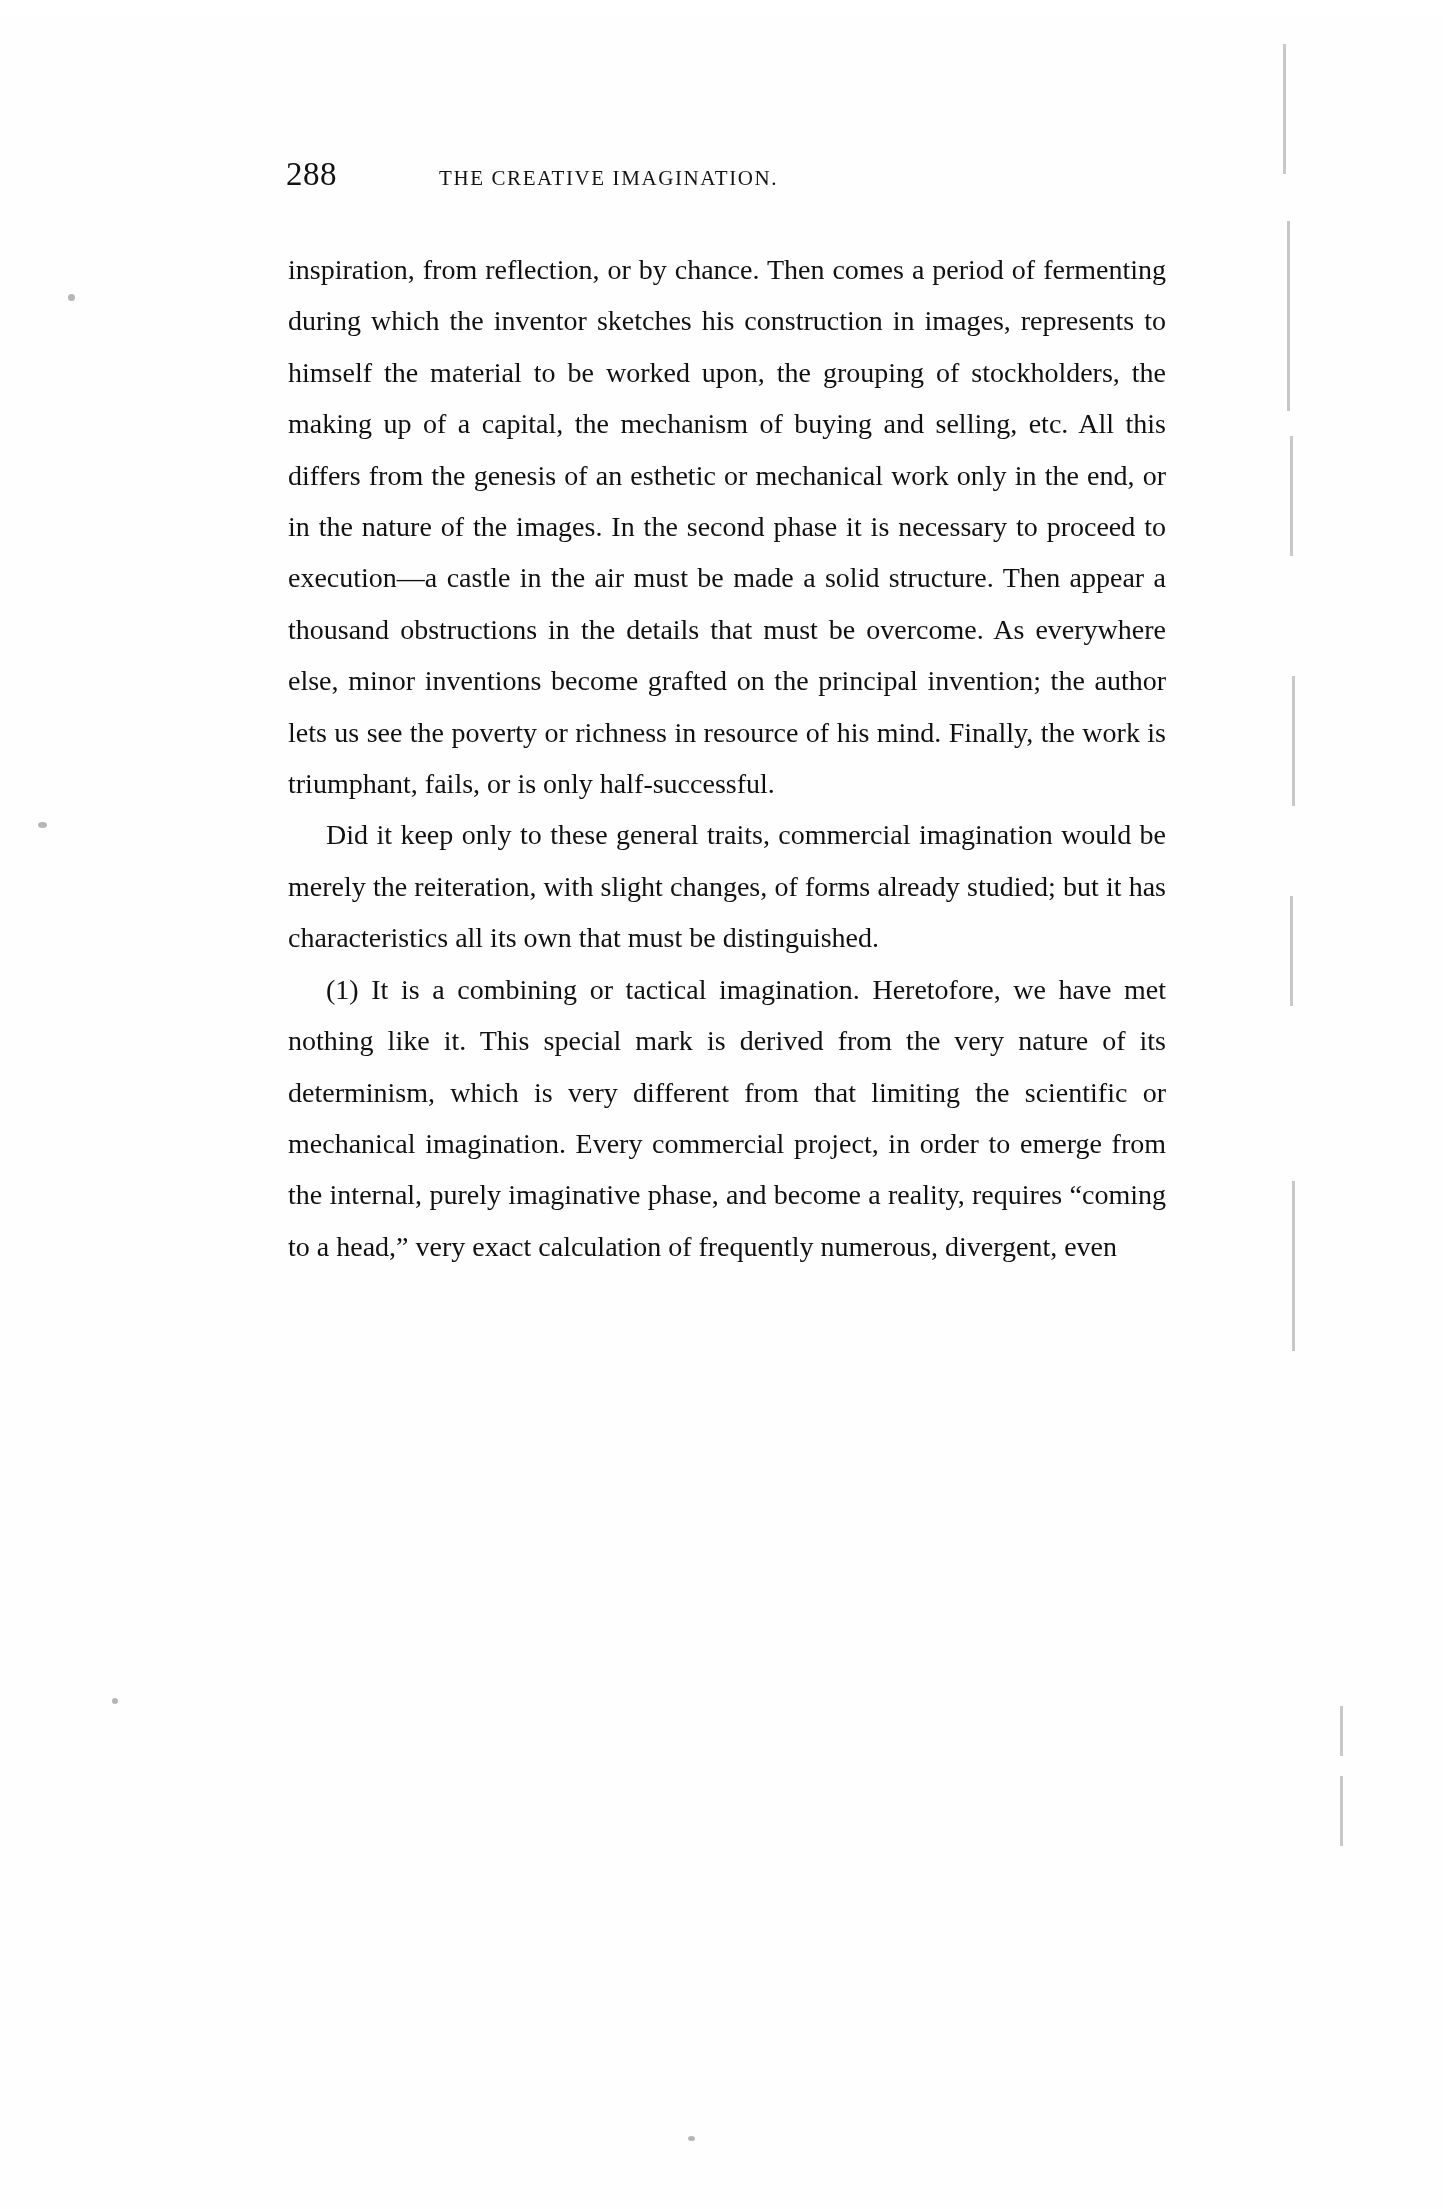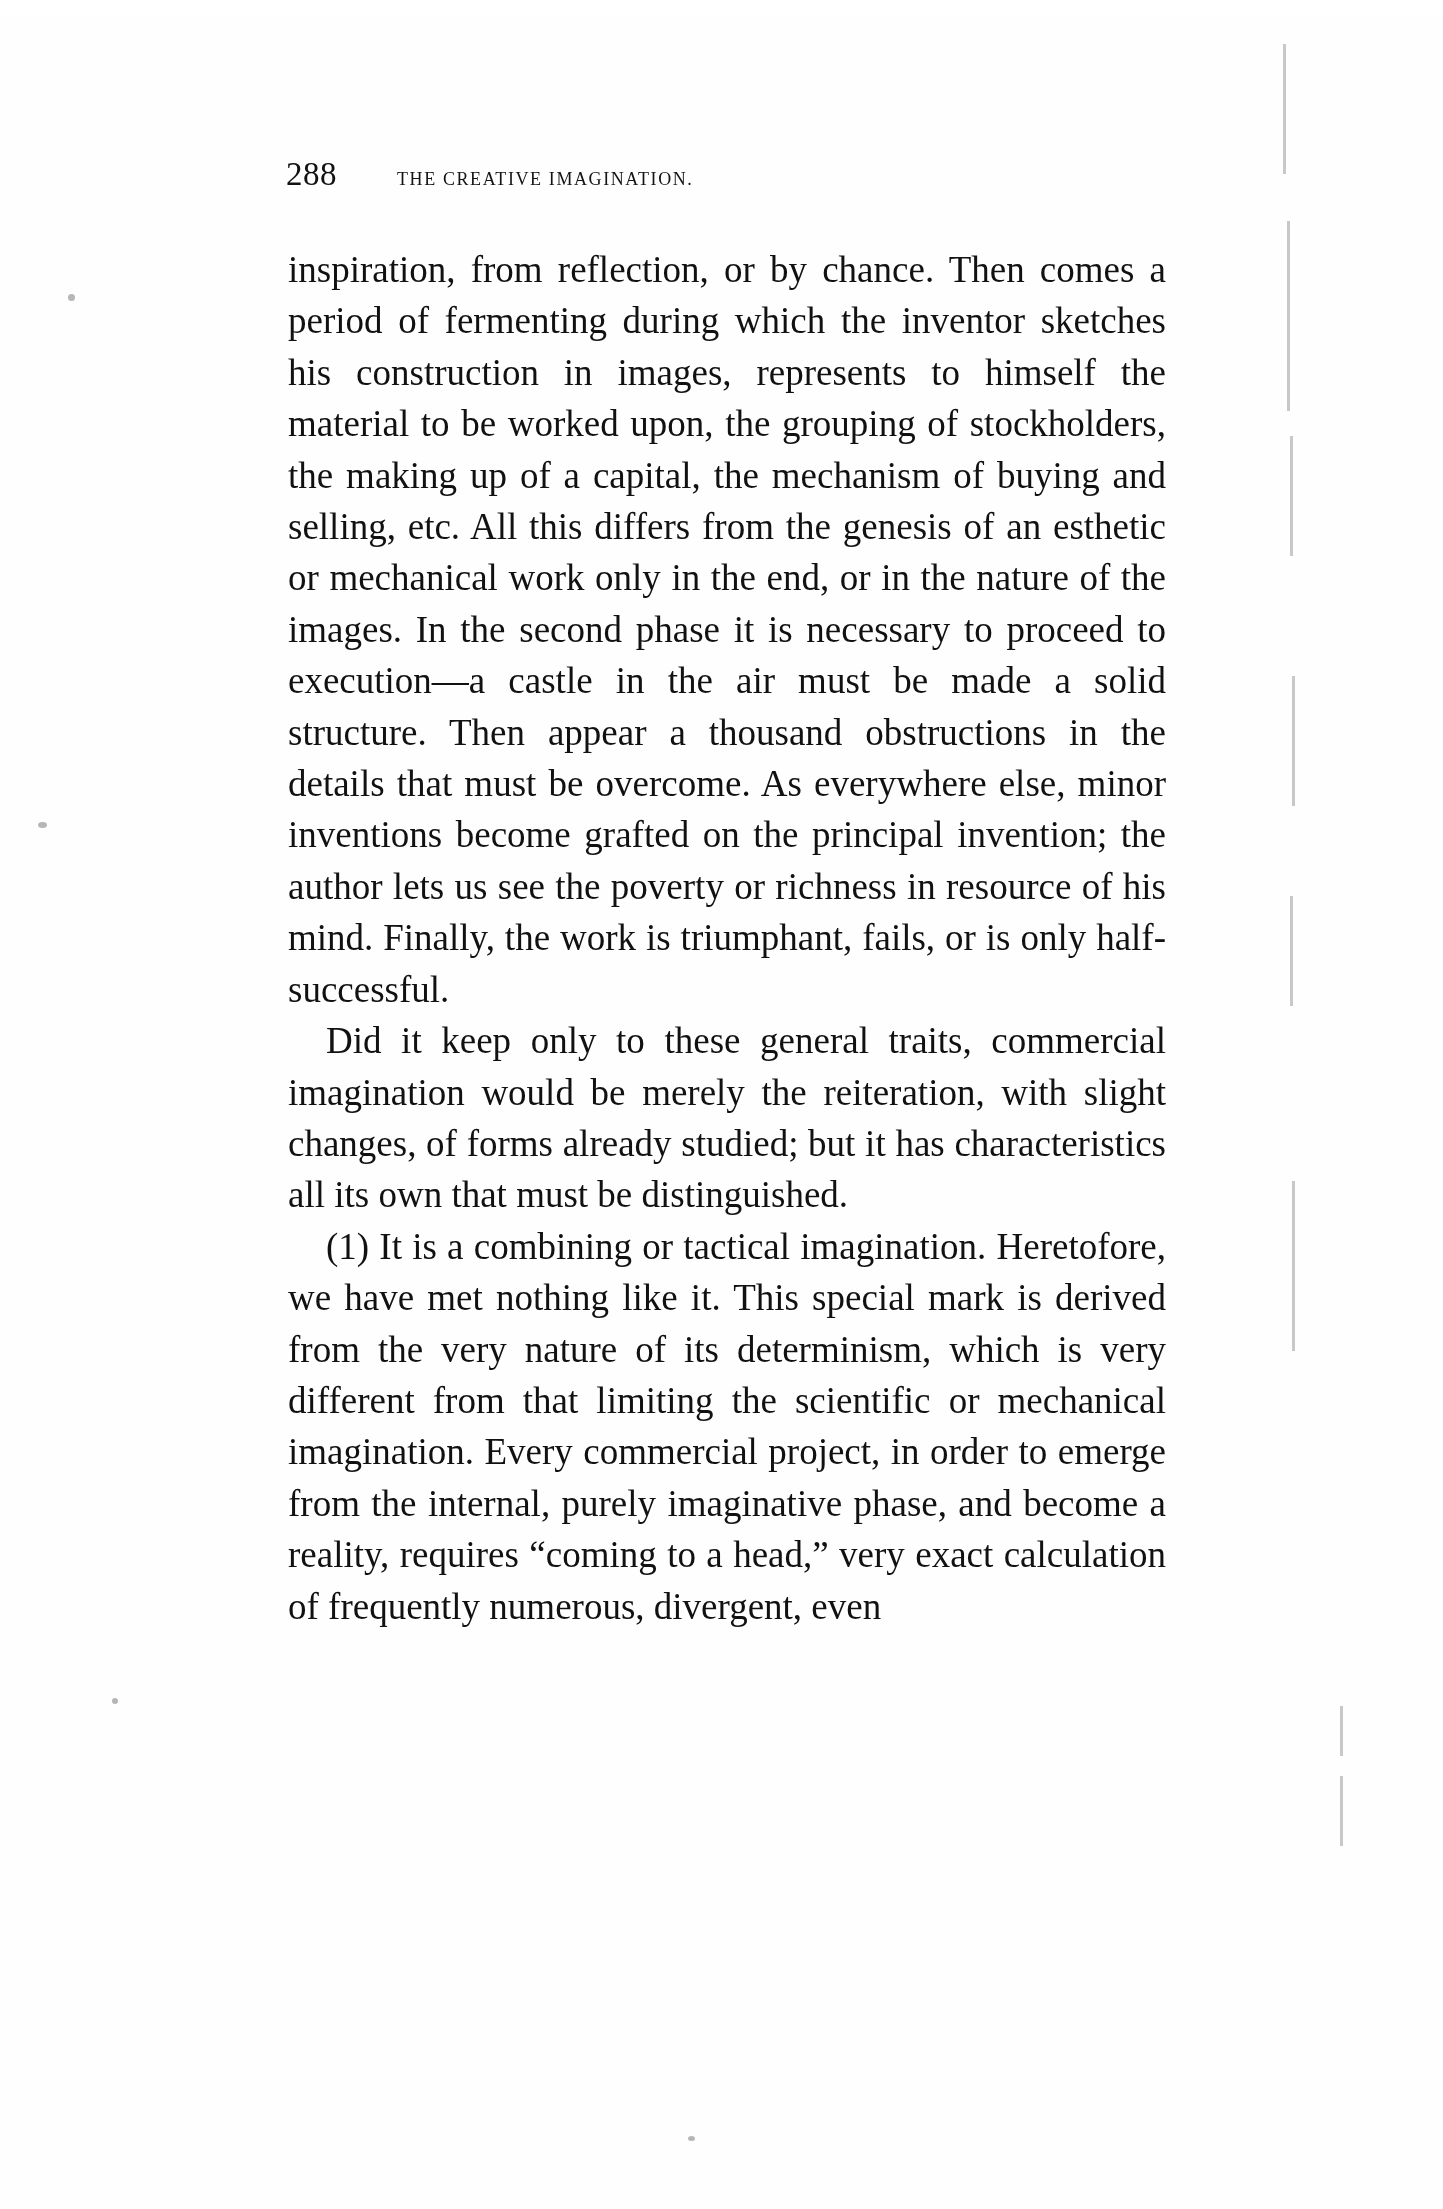--- a/index.html
+++ b/index.html
@@ -45,34 +45,34 @@
     height: 40px;
     display: flex;
     align-items: baseline;
   }
   .folio {
     font-size: 33px;
     letter-spacing: .5px;
     color: #121212;
   }
   .running-title {
-    margin-left: 60px;
-    font-size: 18px;
+    margin-left: 102px;
+    font-size: 21px;
     letter-spacing: 1.6px;
     font-variant: small-caps;
     text-transform: uppercase;
     color: #141414;
   }
 
   .body-text {
     position: absolute;
     top: 228px;
     left: 288px;
     width: 878px;
-    font-size: 37px;
+    font-size: 28px;
     line-height: 51.4px;
     color: #111111;
     text-align: justify;
   }
 
   .para {
     margin: 0;
     text-align: justify;
     text-justify: inter-word;
   }

